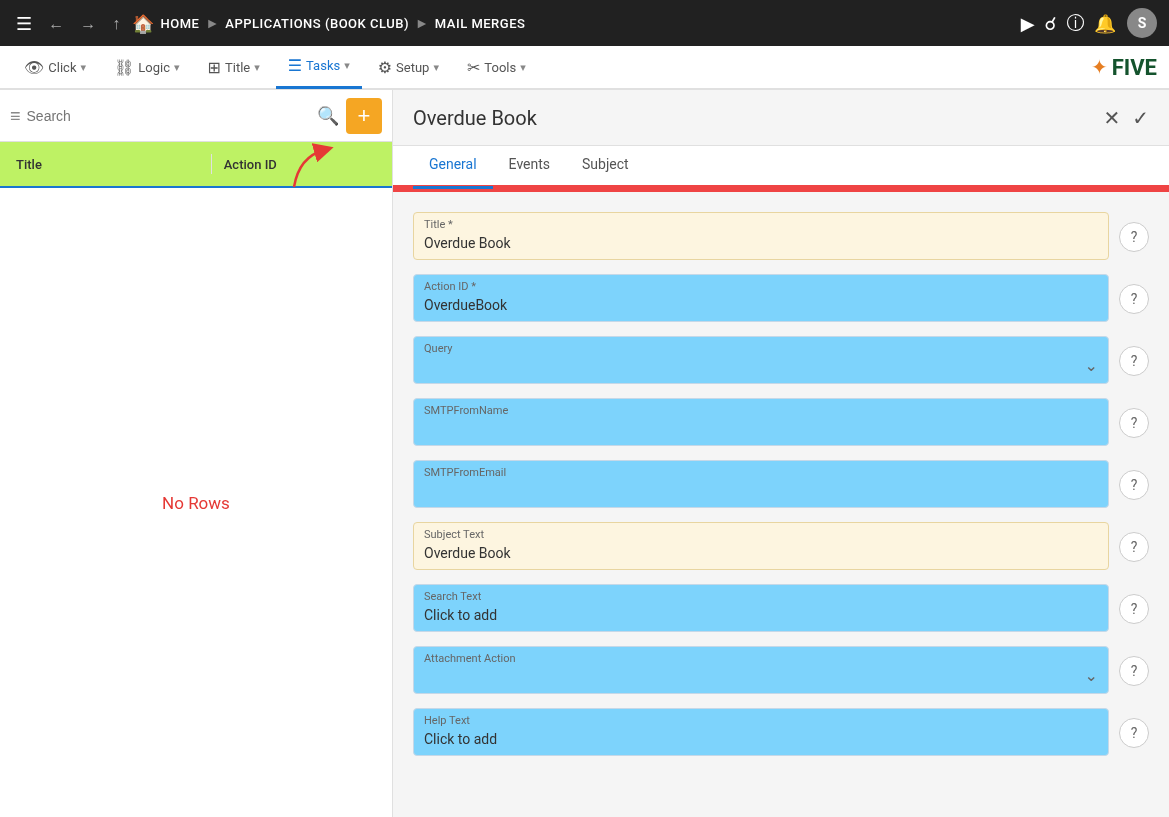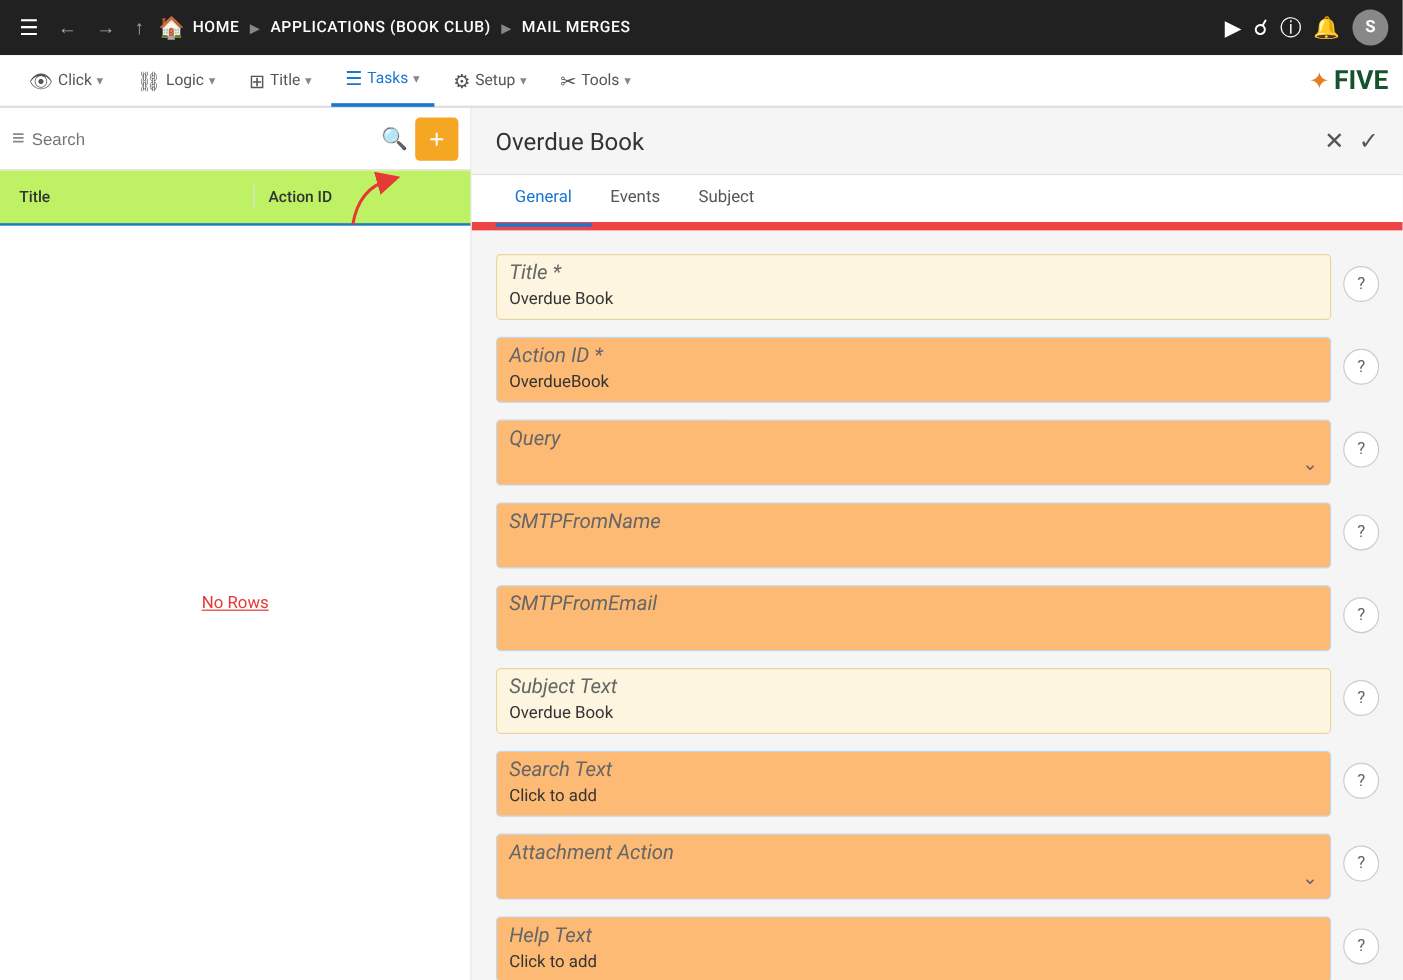--- a/index.html
+++ b/index.html
@@ -110,22 +110,21 @@
     }
     .col-header.title { flex: 1.2; }
     .col-divider { width: 1px; height: 20px; background: #e0e0e0; margin: 0 12px; }
 
     .no-rows {
       flex: 1;
       display: flex;
       align-items: center;
       justify-content: center;
       color: #e53935;
-      font-size: 14px;
-      text-decoration: underline;
+      font-size: 17px;
     }
 
     
     .right-panel {
       flex: 1;
       background: #f5f5f5;
       display: flex;
       flex-direction: column;
       overflow: hidden;
     }
@@ -186,27 +185,26 @@
     .field-group {
       flex: 1;
       display: flex;
       flex-direction: column;
       border: 1px solid #ccd6e0;
       border-radius: 4px;
       background: #e8f0f7;
       overflow: hidden;
     }
     .field-group.filled-yellow { background: #fdf5e0; border-color: #e8d5a0; }
-    .field-group.filled-blue { background: #fdba74; border-color: #c5d8e8; justify-content: flex-end; }
+    .field-group.filled-blue { background: #7dd3fc; border-color: #c5d8e8; justify-content: flex-end; }
 
     .field-label {
-      font-size: 17px;
+      font-size: 11px;
       color: #666;
       padding: 5px 10px 2px 10px;
-      font-style: italic;
     }
     .field-value {
       font-size: 14px;
       color: #333;
       padding: 2px 10px 8px 10px;
     }
     .field-value.placeholder { color: #999; }
 
     .field-group.with-dropdown {
       position: relative;

